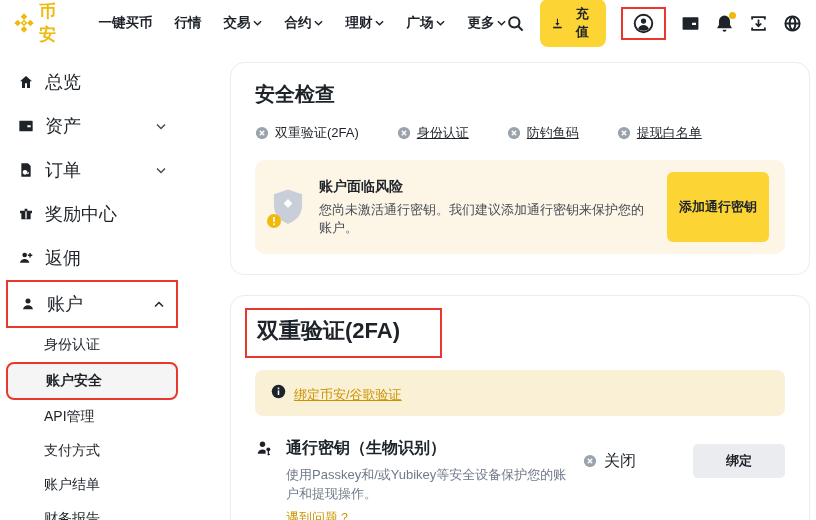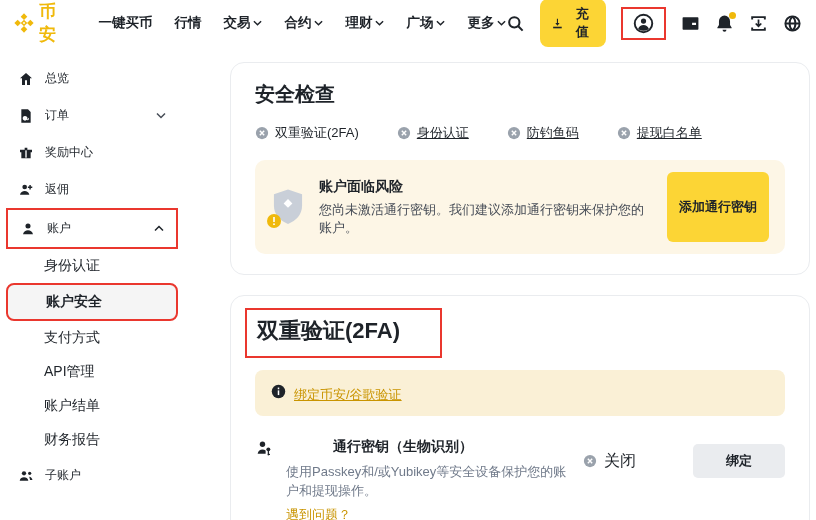--- a/index.html
+++ b/index.html
@@ -25,21 +25,21 @@
   .chev{width:9px;height:6px;}
   .nav-right{display:flex; align-items:center; gap:15px;}
   .icon-btn{display:inline-flex; cursor:pointer; position:relative; color:var(--ink);}
   .recharge{display:flex; align-items:center; gap:5px; background:var(--yellow); border:none; border-radius:8px; padding:6px 11px; font-weight:700; font-size:13px; color:var(--ink); cursor:pointer; font-family:inherit;}
   .bell-dot{position:absolute; top:-2px; right:-2px; width:7px; height:7px; border-radius:50%; background:var(--brand);}
   .annot-profile{display:inline-flex; border:2px solid var(--red); padding:4px 10px; align-items:center;}
   
   .layout{display:flex; align-items:flex-start;}
   
   .sidebar{width:230px; padding:14px 0 0 6px; flex:none;}
-  .side-item{width:172px; display:flex; align-items:center; gap:11px; padding:10px 12px 10px 12px; font-size:12px; color:var(--ink); cursor:pointer;}
+  .side-item{width:172px; display:flex; align-items:center; gap:11px; padding:10px 12px 10px 12px; font-size:18px; color:var(--ink); cursor:pointer;}
   .side-item .lbl{flex:1;}
   .side-item svg{flex:none;}
   .side-sub{width:172px; padding:8px 12px 8px 38px; font-size:14px; color:var(--ink); cursor:pointer; border-radius:8px;}
   .side-sub.active{background:#F5F5F5; font-weight:600;}
   .annot-row{border:2px solid var(--red);}
   .schev{width:10px;height:7px;}
   
   .main{flex:1; padding:16px 6px 0 0;}
   .card{border:1px solid var(--border); border-radius:14px; padding:18px 24px 20px 24px;}
   .card + .card{margin-top:20px;}
@@ -59,21 +59,21 @@
   
   .annot-heading{display:inline-block; border:2px solid var(--red); padding:6px 40px 10px 10px; margin:-6px 0 0 -10px;}
   .h2fa{font-size:22px; font-weight:700; color:var(--ink);}
   .infobox{margin-top:12px; background:var(--palebg2); border-radius:8px; padding:12px 16px; display:flex; gap:8px; align-items:flex-start;}
   .infobox .txt{font-size:13px; color:var(--ink); line-height:1.5;}
   .goldlink{color:var(--linkgold); font-size:13px; text-decoration:underline; cursor:pointer; display:inline-block; margin-top:4px;}
   
   .row{display:flex; align-items:flex-start; margin-top:22px;}
   .row-ico{width:18px; flex:none; margin-right:13px; margin-top:1px; color:var(--ink);}
   .row-body{flex:1; padding-right:12px;}
-  .row-title{font-size:14px; font-weight:700; color:var(--ink);margin-left:47px;}
+  .row-title{font-size:16px; font-weight:700; color:var(--ink);}
   .row-desc{font-size:13px; color:var(--gray); margin-top:7px; line-height:1.45;}
   .row-link{margin-top:5px;}
   .row-right{display:flex; align-items:center; gap:18px; flex:none; margin-top:6px;}
   .meta{width:92px; display:flex; align-items:center; gap:7px; font-size:16px; color:var(--ink);}
   .btn-gray{width:92px; background:var(--btngray); border:none; border-radius:5px; padding:8px 0; text-align:center; font-size:13px; font-weight:600; color:var(--ink); cursor:pointer; font-family:inherit;}
 </style>
 </head>
 <body>
 
 <header class="navbar">
@@ -184,20 +184,29 @@
 
   <aside class="sidebar">
     <div class="side-item">
       <svg width="16" height="16" viewBox="0 0 24 24" fill="#1E2329">
           <path d="M12 3l9 8h-3v10h-4.5v-7h-3v7H6V11H3z"></path>
         </svg>
       <span class="lbl">总览</span>
     </div>
     <div class="side-item">
       <svg width="16" height="16" viewBox="0 0 24 24" fill="#1E2329">
+          <path d="M3 4h18a1 1 0 0 1 1 1v14a1 1 0 0 1-1 1H3a1 1 0 0 1-1-1V5a1 1 0 0 1 1-1zm11 7v3h5v-3z" fill-rule="evenodd" clip-rule="evenodd"></path>
+        </svg>
+      <span class="lbl">资产</span>
+      <svg class="schev" viewBox="0 0 10 6">
+          <path d="M1 1l4 4 4-4" fill="none" stroke="#474D57" stroke-width="1.5"></path>
+        </svg>
+    </div>
+    <div class="side-item">
+      <svg width="16" height="16" viewBox="0 0 24 24" fill="#1E2329">
           <path d="M5 2h10l4 4v16H5zm9 13.5a3.5 3.5 0 1 0 0 .01z" fill-rule="evenodd"></path>
           <circle cx="14.5" cy="16.5" r="2" fill="#fff"></circle>
           <path d="M14.5 15v1.7l1.2 1" stroke="#1E2329" stroke-width="1" fill="none"></path>
         </svg>
       <span class="lbl">订单</span>
       <svg class="schev" viewBox="0 0 10 6">
           <path d="M1 1l4 4 4-4" fill="none" stroke="#474D57" stroke-width="1.5"></path>
         </svg>
     </div>
     <div class="side-item">
@@ -220,22 +229,22 @@
           <circle cx="12" cy="7.5" r="3.8"></circle>
           <path d="M4.5 20c.9-4 4-6 7.5-6s6.6 2 7.5 6z"></path>
         </svg>
       <span class="lbl">账户</span>
       <svg class="schev" viewBox="0 0 10 6">
           <path d="M1 5l4-4 4 4" fill="none" stroke="#1E2329" stroke-width="1.5"></path>
         </svg>
     </div>
     <div class="side-sub">身份认证</div>
     <div class="side-sub active annot-row">账户安全</div>
+    <div class="side-sub">API管理</div>
     <div class="side-sub">支付方式</div>
-    <div class="side-sub">API管理</div>
     <div class="side-sub">账户结单</div>
     <div class="side-sub">财务报告</div>
     <div class="side-item">
       <svg width="16" height="16" viewBox="0 0 24 24" fill="#1E2329">
           <circle cx="9" cy="8" r="3.2"></circle>
           <path d="M2.5 19c.8-3.4 3.3-5 6.5-5s5.7 1.6 6.5 5z"></path>
           <circle cx="17.5" cy="8" r="2.4"></circle>
           <path d="M16.8 13.2c2.6.3 4.3 1.9 4.9 4.8h-3.5"></path>
         </svg>
       <span class="lbl">子账户</span>

